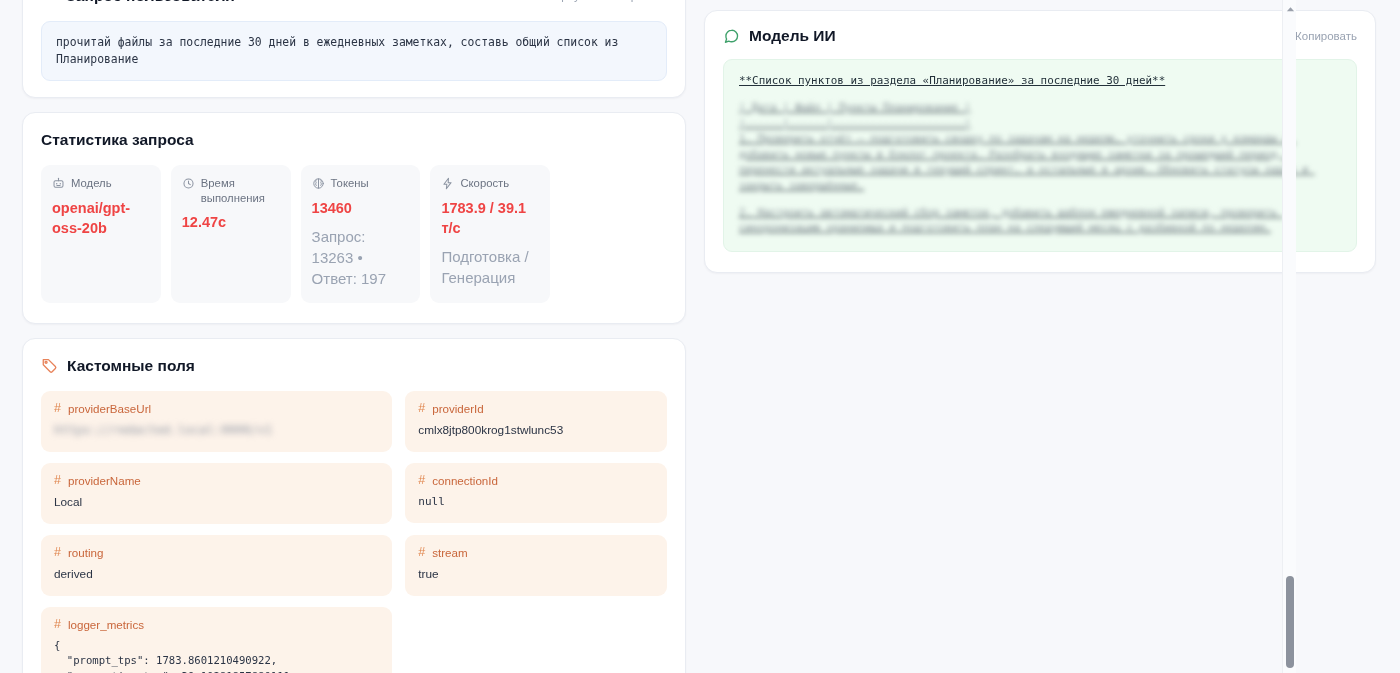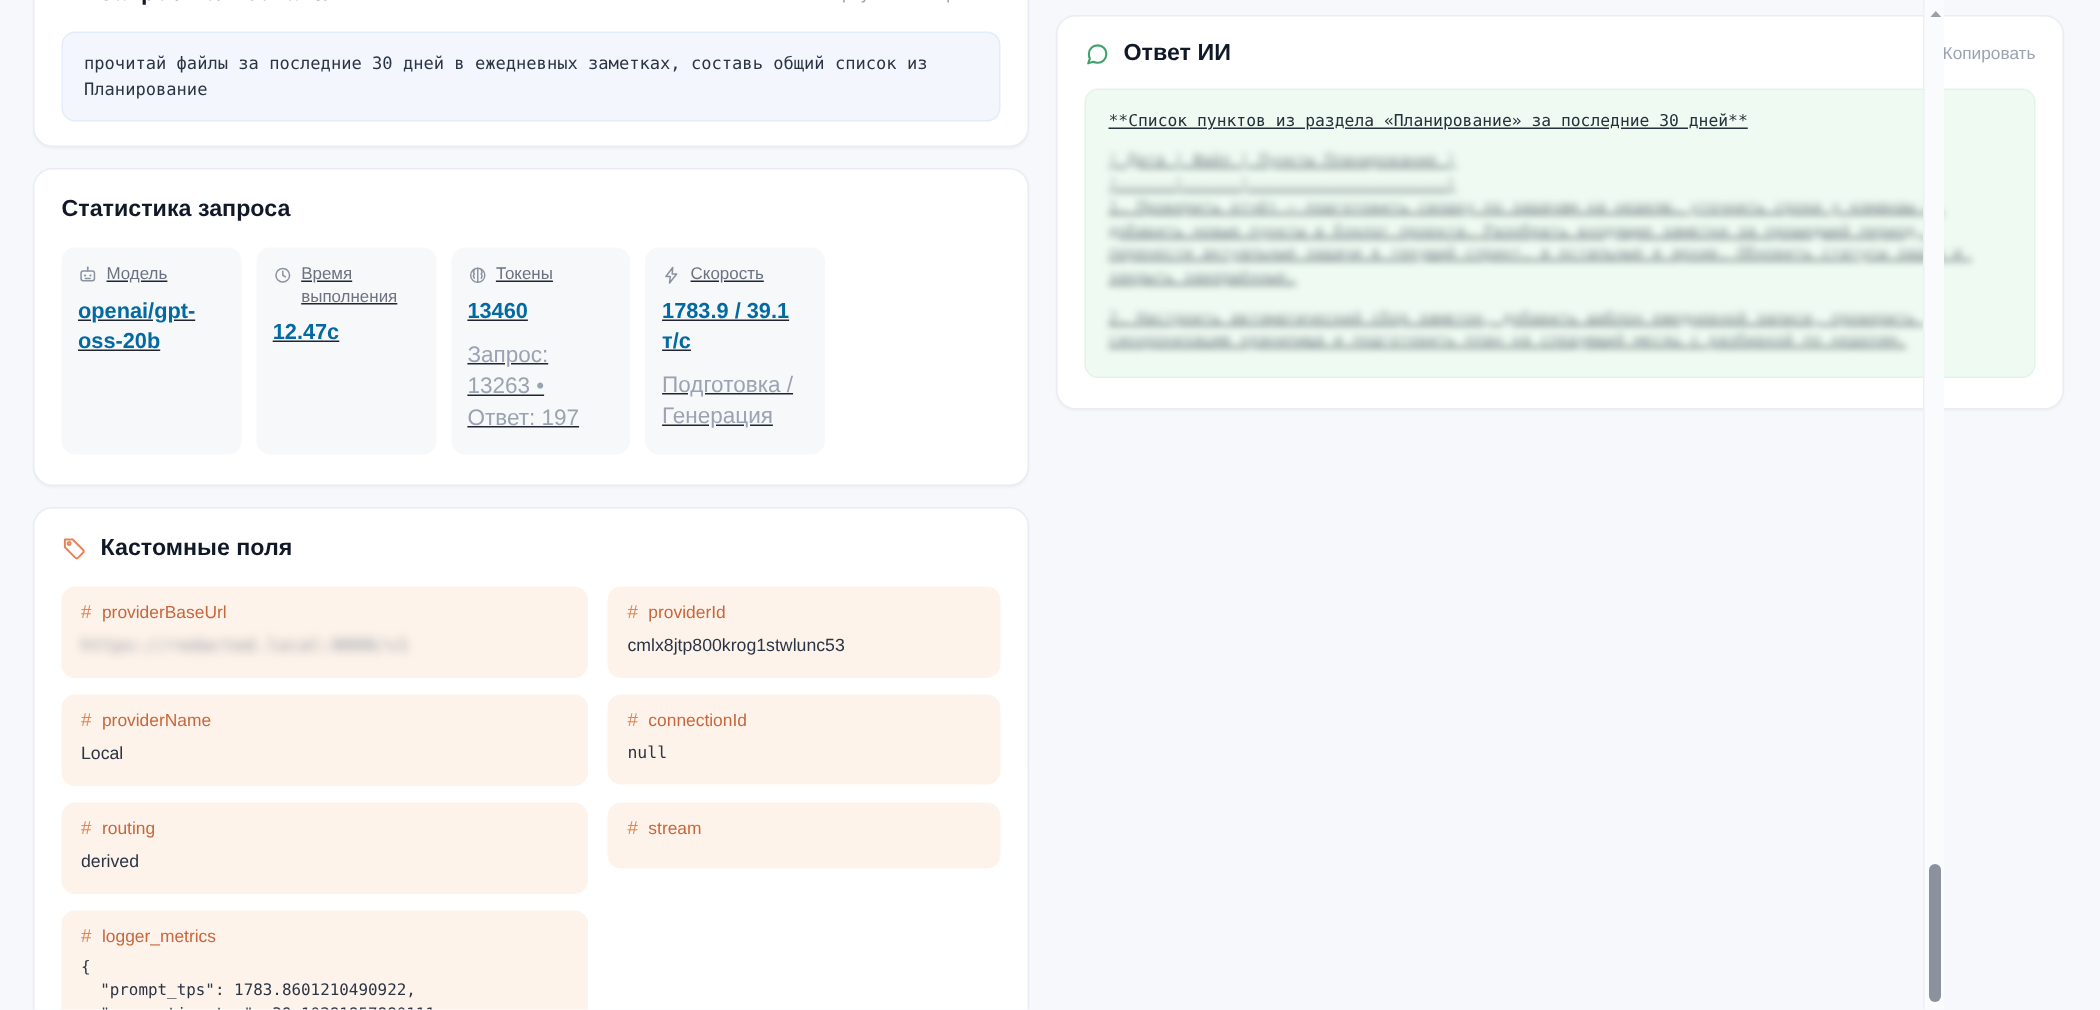--- a/index.html
+++ b/index.html
@@ -120,21 +120,20 @@
     display: grid;
     grid-template-columns: repeat(5, 1fr);
     gap: 10px;
   }
 
   .stat {
     background: #f7f8fa;
     border-radius: 9px;
     padding: 11px 11px 13px 11px;
     min-height: 96px;
-    text-decoration: underline;
   }
 
   .stat-head {
     display: flex;
     align-items: flex-start;
     gap: 6px;
     color: #6b7382;
     font-size: 11.3px;
     line-height: 1.28;
     margin-bottom: 7px;
@@ -143,21 +142,21 @@
     flex: 0 0 13px;
     width: 13px; height: 13px;
     margin-top: 1px;
     color: #8b93a1;
   }
   .stat-head .ic svg { display: block; width: 13px; height: 13px; }
 
   .stat-val {
     font-size: 14.5px;
     font-weight: 700;
-    color: #0369a1;
+    color: #ef4444;
     line-height: 1.38;
     word-break: break-word;
   }
   .stat-sub {
     margin-top: 8px;
     font-size: 15px;
     color: #9aa3b2;
     line-height: 1.42;
   }
 
@@ -448,20 +447,21 @@
             <span>routing</span>
           </div>
           <div class="field-val">derived</div>
         </div>
 
         <div class="field">
           <div class="field-key">
             <span class="hash">#</span>
             <span>stream</span>
           </div>
+          <div class="field-val">true</div>
         </div>
 
         <div class="field field-wide">
           <div class="field-key">
             <span class="hash">#</span>
             <span>logger_metrics</span>
           </div>
           <div class="field-val mono">{
   "prompt_tps": 1783.8601210490922,
   "generation_tps": 39.10281857880111,
@@ -476,21 +476,21 @@
 
   <div class="col-right">
     <section class="card card-answer">
       <div class="ans-head">
         <div class="ans-title">
           <span class="bubble-ic">
             <svg viewBox="0 0 18 18" fill="none" stroke="currentColor" stroke-width="1.45" stroke-linecap="round" stroke-linejoin="round">
               <path d="M15.4 8.6a6 6 0 0 1-6.4 6 6.8 6.8 0 0 1-2.9-.65L2.6 15.1l1.2-3.4A6 6 0 0 1 3.1 8.3a6 6 0 0 1 6-5.9 6 6 0 0 1 6.3 6.2z"></path>
             </svg>
           </span>
-          <span>Ответ ИИ</span>
+          <span>Модель ИИ</span>
         </div>
         <span class="ans-copy">Копировать</span>
       </div>
 
       <div class="ans-body">
         <div>**Список пунктов из раздела «Планирование» за последние 30 дней**</div>
 
         <div class="ans-blur-wrap">
           <div class="blur-line">| Дата | Файл | Пункты Планирование |
 |------|------|---------------------|</div>

